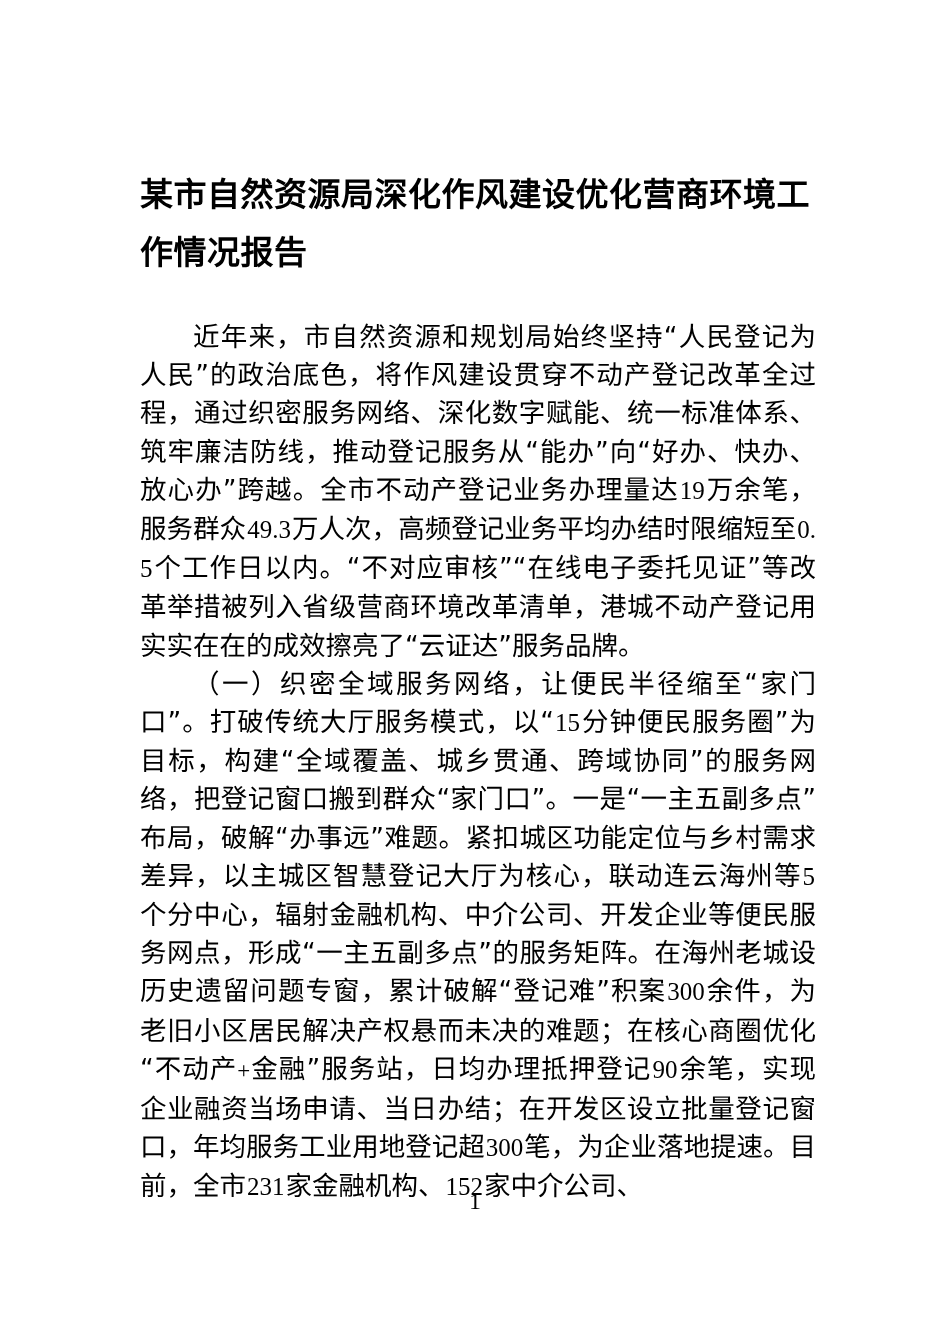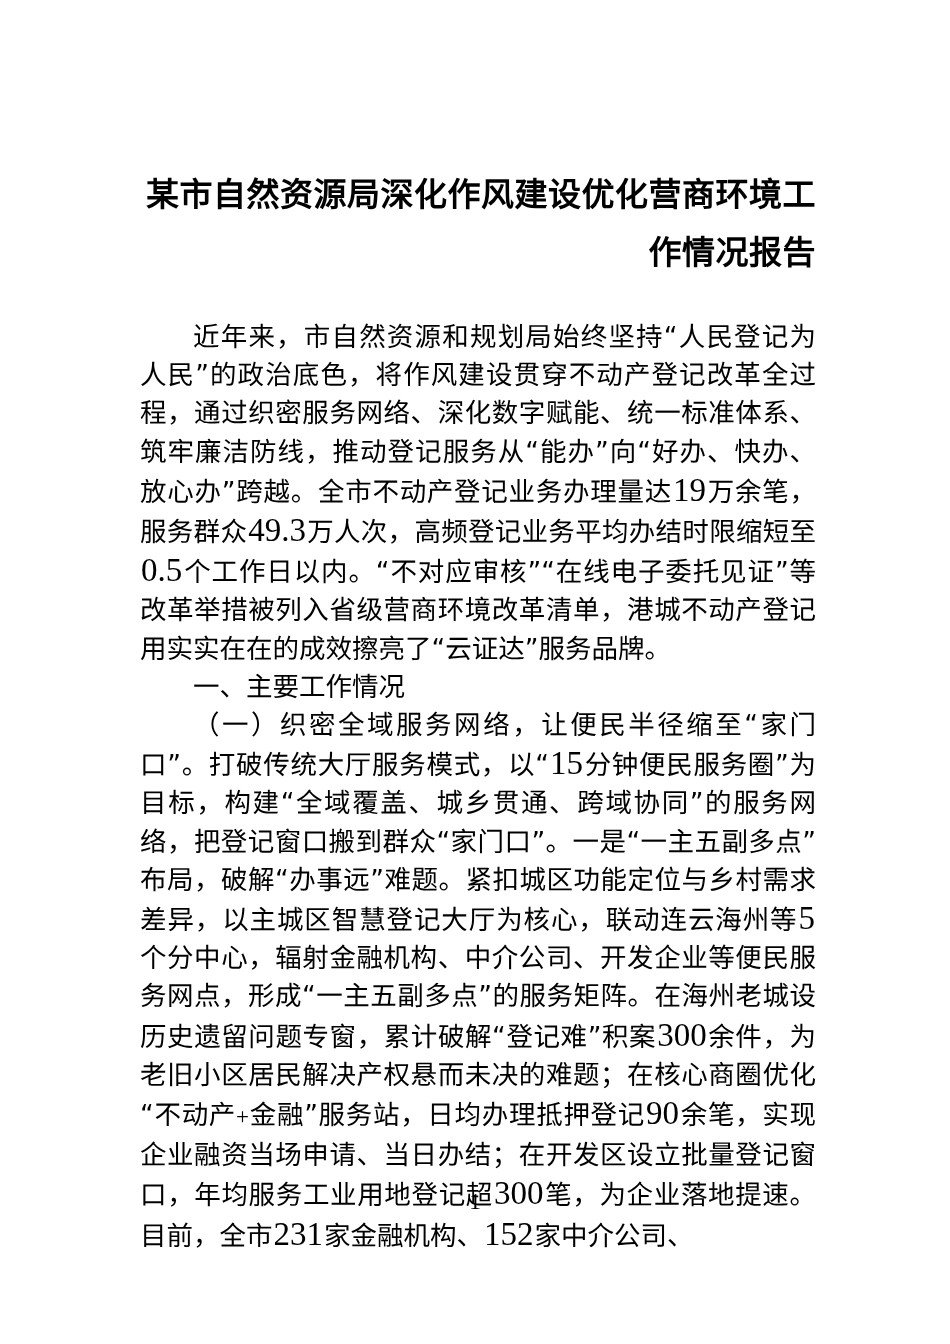--- a/index.html
+++ b/index.html
@@ -36,21 +36,21 @@
   
   .doc-title {
     margin: 0;
     padding: 0;
     padding-top: 166px;
     font-family: "DejaVu Sans", "Liberation Sans", sans-serif;
     font-weight: bold;
     font-size: 33px;
     line-height: 58px;
     letter-spacing: 0.5px;
-    text-align: right;
+    text-align: left;
     color: #000000;
   }
 
   
   .body-block {
     margin: 0;
     padding: 0;
     padding-top: 36px;
   }
 
@@ -64,21 +64,21 @@
     text-align: justify;
     text-justify: inter-ideograph;
     text-indent: 53px;   
     color: #000000;
     word-break: break-all;
   }
 
   
   .num {
     font-family: "Liberation Serif", "DejaVu Serif", serif;
-    font-size: 33px;
+    font-size: 25px;
     padding: 0 1px;
   }
 
   .plus {
     font-family: "Liberation Serif", "DejaVu Serif", serif;
     font-size: 23px;
   }
 
   
   .page-number {
@@ -99,21 +99,20 @@
 <div class="page">
 
   <div class="content">
 
     <h1 class="doc-title">某市自然资源局深化作风建设优化营商环境工作情况报告</h1>
 
     <div class="body-block">
 
       <p class="para">近年来，市自然资源和规划局始终坚持“人民登记为人民”的政治底色，将作风建设贯穿不动产登记改革全过程，通过织密服务网络、深化数字赋能、统一标准体系、筑牢廉洁防线，推动登记服务从“能办”向“好办、快办、放心办”跨越。全市不动产登记业务办理量达<span class="num">19</span>万余笔，服务群众<span class="num">49.3</span>万人次，高频登记业务平均办结时限缩短至<span class="num">0.5</span>个工作日以内。“不对应审核”“在线电子委托见证”等改革举措被列入省级营商环境改革清单，港城不动产登记用实实在在的成效擦亮了“云证达”服务品牌。</p>
 
-      <p class="para">一、主要工作情况</p>
 
       <p class="para">（一）织密全域服务网络，让便民半径缩至“家门口”。打破传统大厅服务模式，以“<span class="num">15</span>分钟便民服务圈”为目标，构建“全域覆盖、城乡贯通、跨域协同”的服务网络，把登记窗口搬到群众“家门口”。一是“一主五副多点”布局，破解“办事远”难题。紧扣城区功能定位与乡村需求差异，以主城区智慧登记大厅为核心，联动连云海州等<span class="num">5</span>个分中心，辐射金融机构、中介公司、开发企业等便民服务网点，形成“一主五副多点”的服务矩阵。在海州老城设历史遗留问题专窗，累计破解“登记难”积案<span class="num">300</span>余件，为老旧小区居民解决产权悬而未决的难题；在核心商圈优化“不动产<span class="plus">+</span>金融”服务站，日均办理抵押登记<span class="num">90</span>余笔，实现企业融资当场申请、当日办结；在开发区设立批量登记窗口，年均服务工业用地登记超<span class="num">300</span>笔，为企业落地提速。目前，全市<span class="num">231</span>家金融机构、<span class="num">152</span>家中介公司、</p>
 
     </div>
   </div>
 
   <div class="page-number">1</div>
 
 </div>
 

